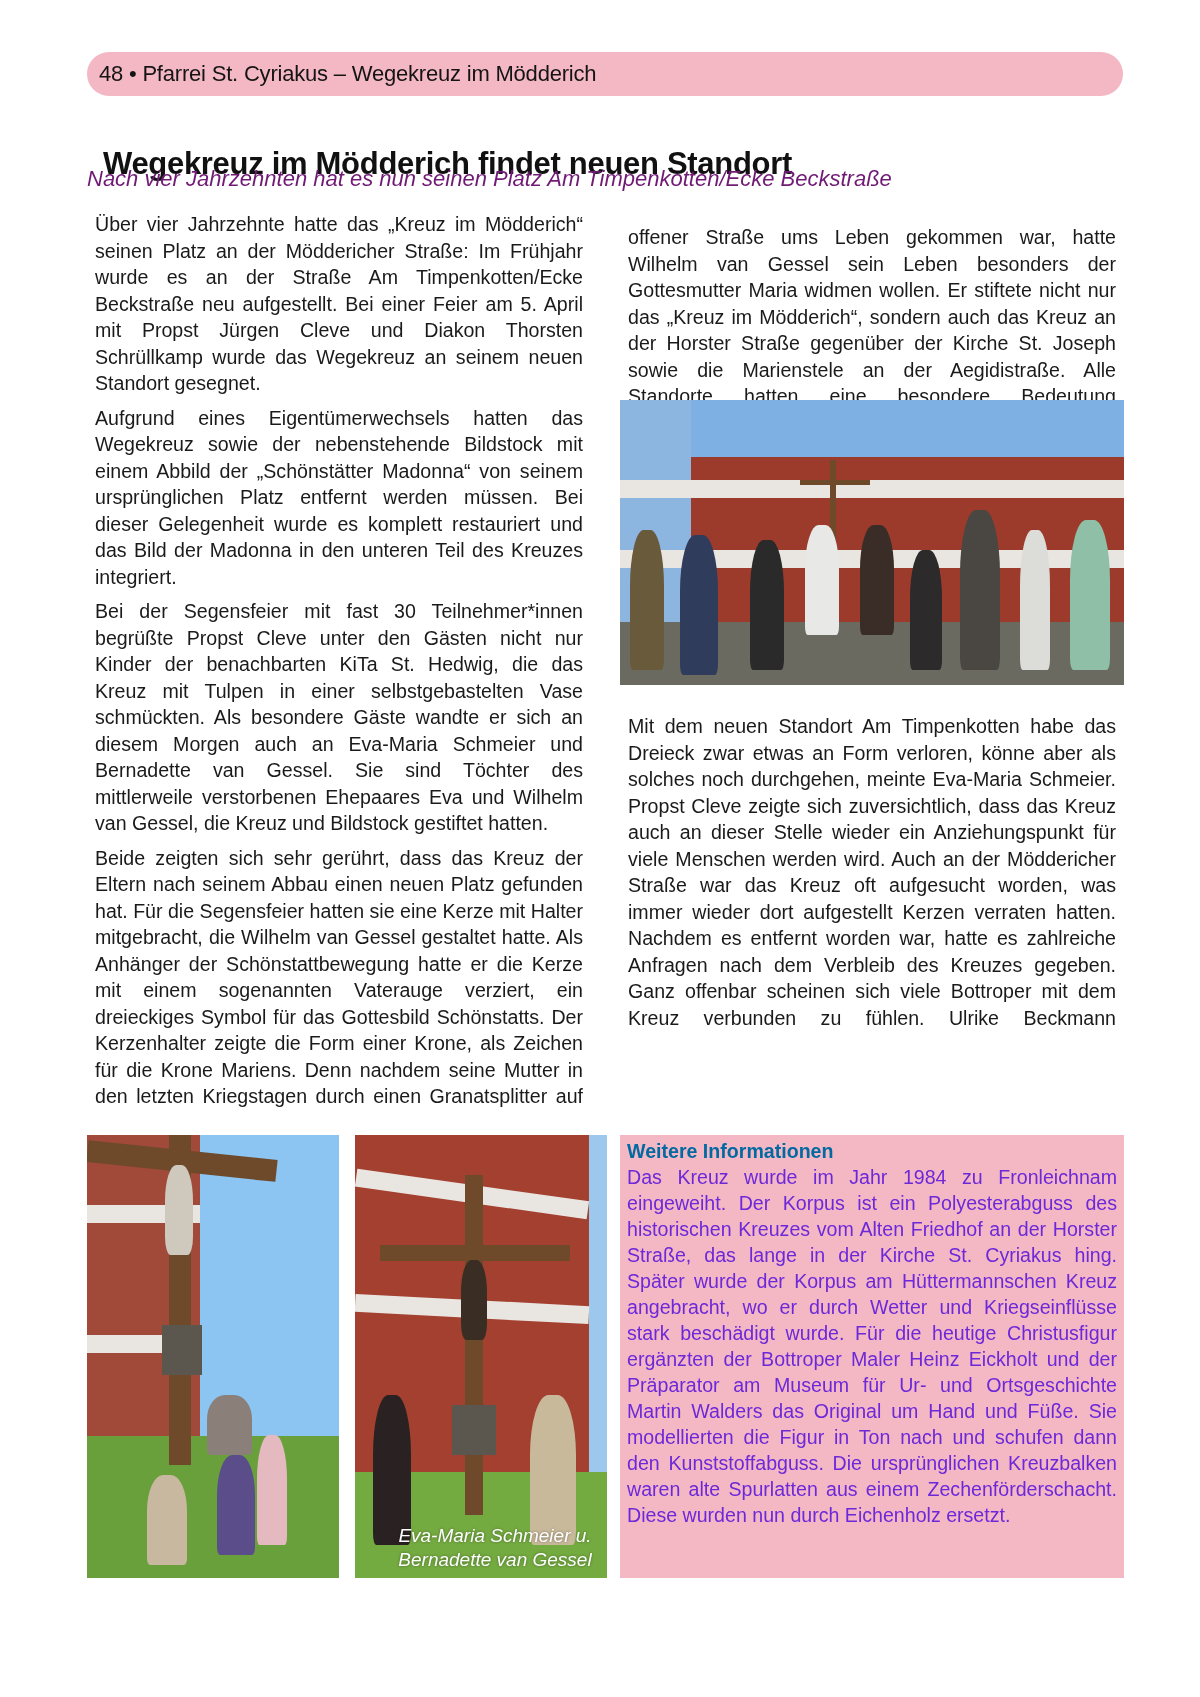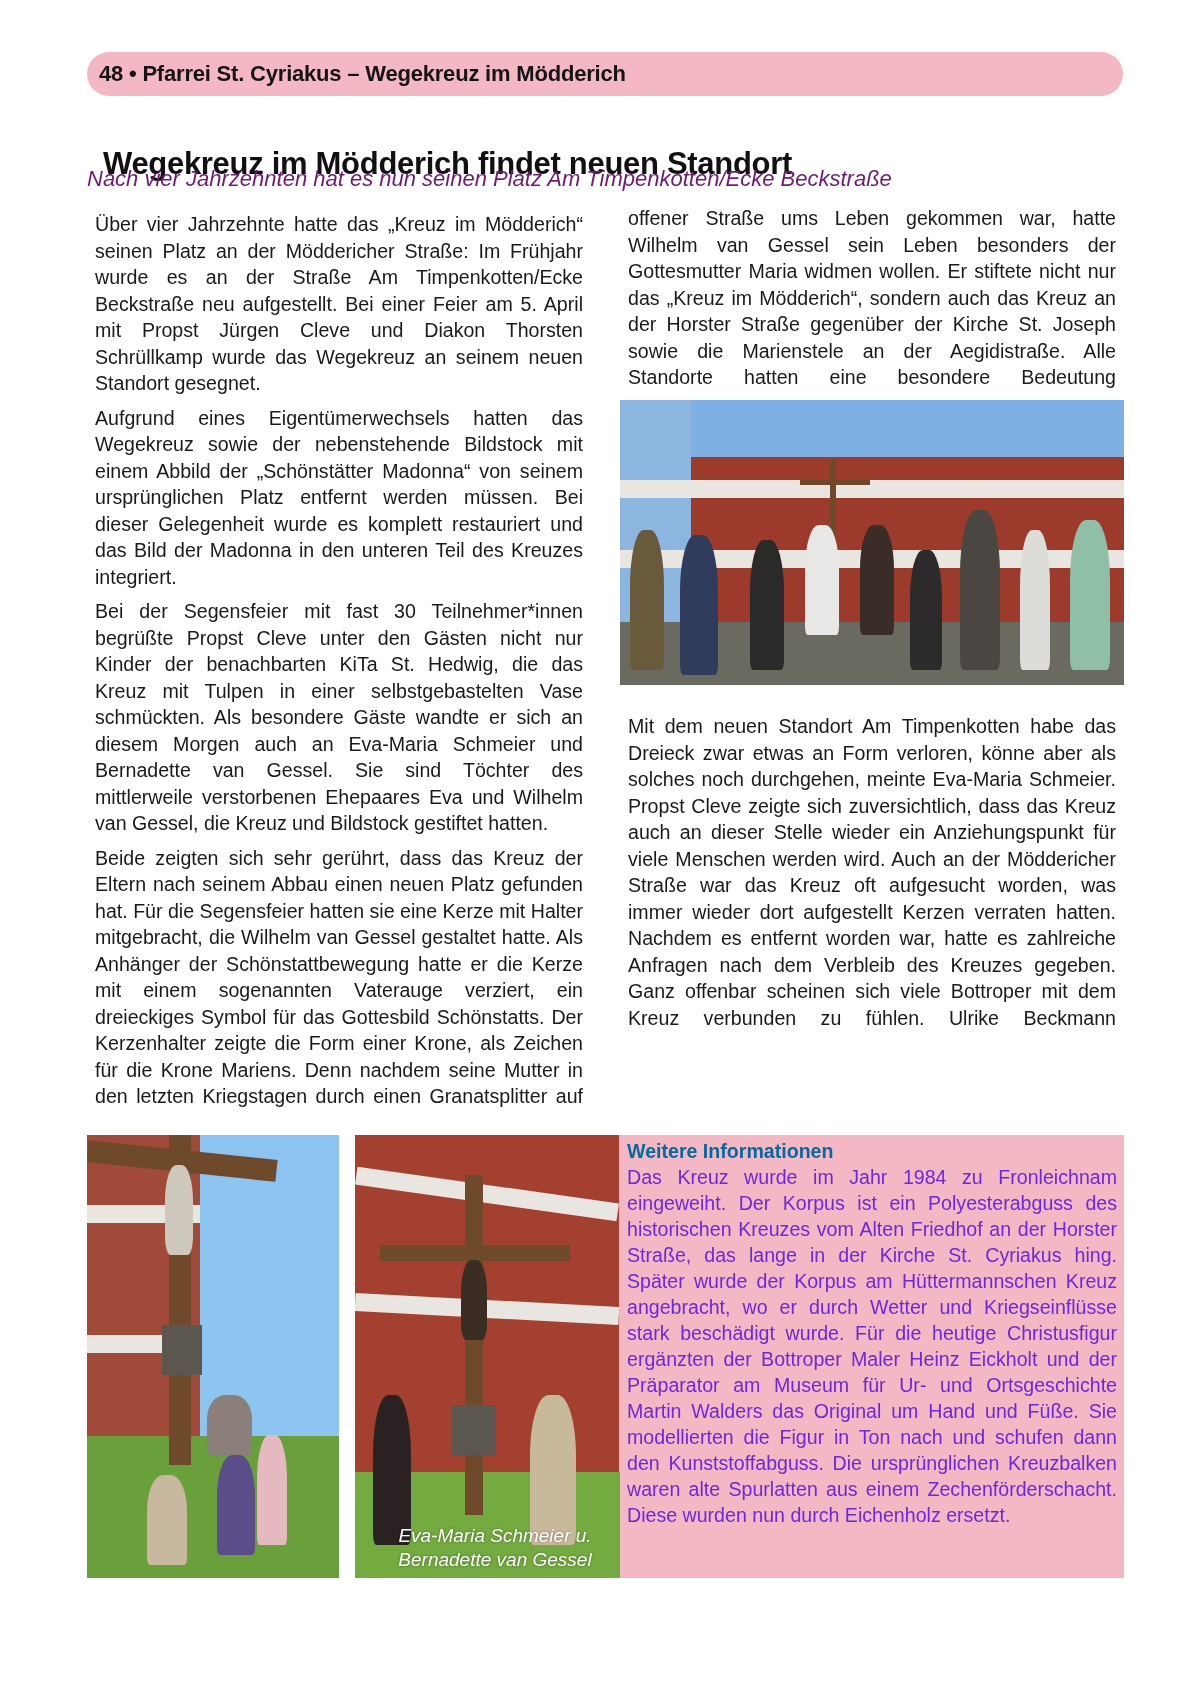--- a/index.html
+++ b/index.html
@@ -1,46 +1,46 @@
 <!DOCTYPE html>
 <html><head>
 <meta charset="utf-8">
 <style>
   html, body { margin: 0; padding: 0; background: #ffffff; }
   body { width: 1200px; height: 1697px; position: relative; overflow: hidden;
          font-family: "Liberation Sans", sans-serif; color: #1a1a1a; }
   .header-bar { position: absolute; left: 87px; top: 52px; width: 1036px; height: 44px;
                 background: #f4b8c4; border-radius: 22px; }
-  .header-bar span { position: absolute; left: 12px; top: 9px; font-weight: bold; font-size: 22px;
+  .header-bar span { position: absolute; left: 12px; top: 9px; font-weight: normal; font-size: 22px;
                      letter-spacing: -0.2px; color: #141414; }
   .title { position: absolute; left: 87px; top: 130px; font-size: 31px; font-weight: bold;
            letter-spacing: -0.3px; color: #111; margin: 16px; }
   .subtitle { position: absolute; left: 87px; top: 166px; font-size: 22px; font-style: italic;
               color: #701a75; margin: 0; }
   .col { position: absolute; font-size: 19.6px; line-height: 26.5px; text-align: justify;
          hyphens: manual; }
   .col p { margin: 8px; text-align: justify; }
   .col-left { left: 87px; top: 203px; width: 504px; }
-  .col-right-top { left: 620px; top: 197px; width: 504px; }
+  .col-right-top { left: 620px; top: 216px; width: 504px; }
   .col-right-mid { left: 620px; top: 705px; width: 504px; }
   .last-line { text-align-last: justify; }
   .photo { position: absolute; overflow: hidden; }
   .photo-group { left: 620px; top: 400px; width: 504px; height: 285px;
     background:
       linear-gradient(180deg, transparent 0 78%, #6b6a60 78% 100%),
       linear-gradient(90deg, #8cb5e0 0 14%, transparent 14%),
       linear-gradient(180deg, #7fb0e3 0 20%, #9c3b2c 20% 80%, #4a4842 80%); }
   .photo-cross-kids { left: 87px; top: 1135px; width: 252px; height: 443px;
     background:
       linear-gradient(180deg, transparent 0 68%, #6aa03c 68% 100%),
       linear-gradient(90deg, #a24a3a 0 45%, #8cc4f2 45% 100%); }
   .photo-cross-women { left: 355px; top: 1135px; width: 252px; height: 443px;
     background:
       linear-gradient(180deg, transparent 0 76%, #74ab40 76% 100%),
-      linear-gradient(90deg, #a3402f 0 93%, #9cc8ee 93% 100%); padding-left: 32px; }
+      linear-gradient(90deg, #a3402f 0 93%, #9cc8ee 93% 100%); }
   .stripe { position: absolute; left: 0; height: 18px; background: #e9e6e1; }
   .cross-v { position: absolute; background: #6e4a2b; }
   .figure { position: absolute; background: #3a2e24; border-radius: 40% 40% 20% 20%; }
   .person { position: absolute; border-radius: 40% 40% 8% 8%; }
   .caption { position: absolute; left: 30px; bottom: 6px; width: 220px; color: #ffffff;
              font-style: italic; font-size: 19px; line-height: 24px; text-align: center;
              text-shadow: 0 0 3px rgba(0,0,0,0.4); }
   .info-box { position: absolute; left: 620px; top: 1135px; width: 504px; height: 443px;
               background: #f4b8c4; box-sizing: border-box; padding: 4px 7px 0 7px; }
   .info-box h2 { margin: 0; font-size: 19.6px; font-weight: bold; line-height: 25px; color: #0369a1; }

